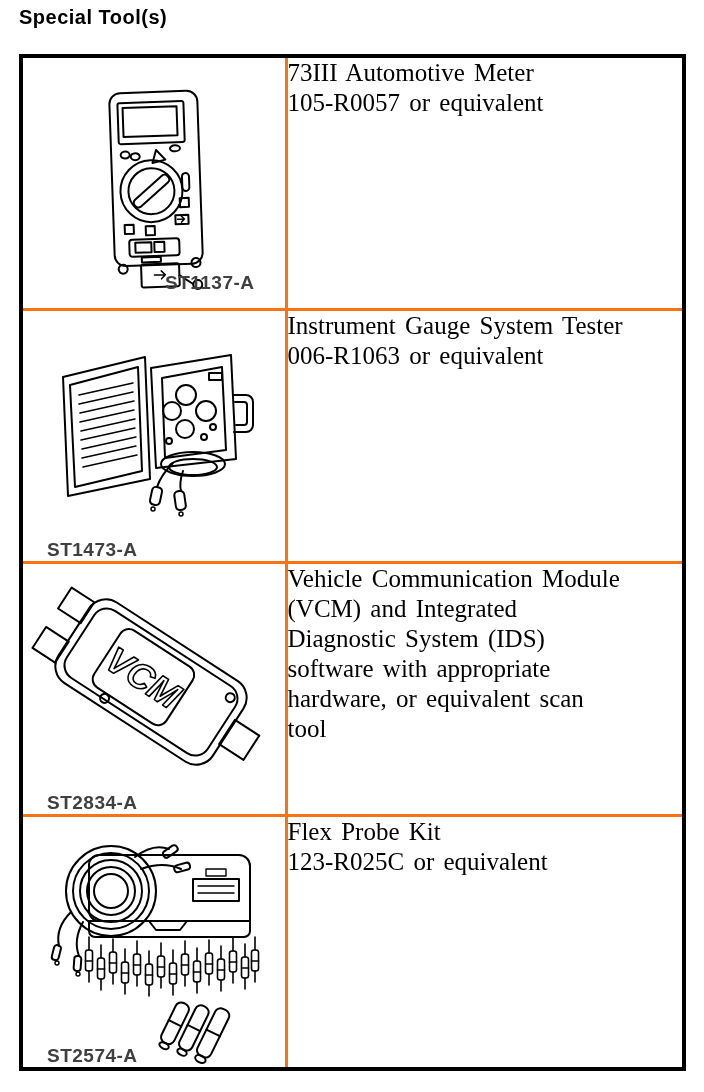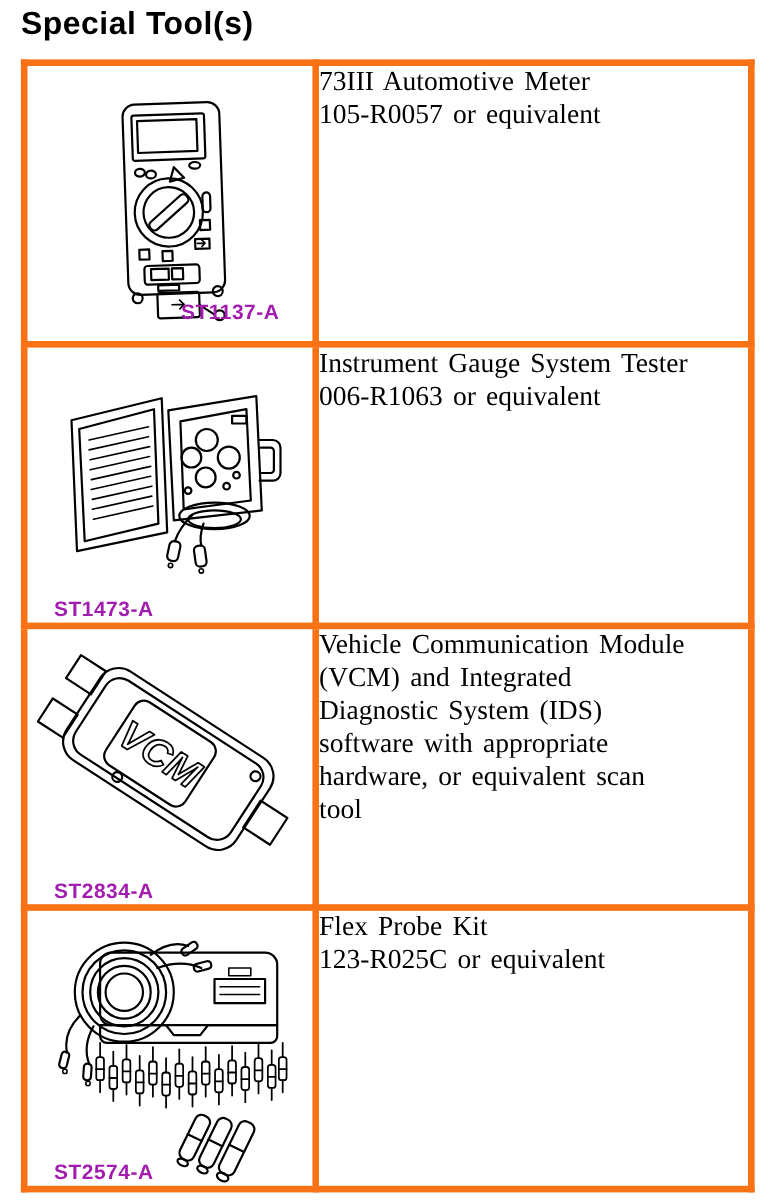--- a/index.html
+++ b/index.html
@@ -12,51 +12,51 @@
     color: #000;
     overflow: hidden;
   }
   .title {
     position: absolute;
     left: 19px;
     top: 6px;
     margin: 0;
     font-family: "Liberation Sans", sans-serif;
     font-weight: bold;
-    font-size: 29px;
+    font-size: 20px;
     letter-spacing: 0.5px;
     color: #000;
   }
   table.tools-table {
     position: absolute;
     left: 19px;
     top: 54px;
     width: 667px;
     border-collapse: collapse;
     border: 4px solid #000;
     table-layout: fixed;
   }
   table.tools-table td {
-    border: 6px solid #f97316;
+    border: 3px solid #f97316;
     padding: 0;
     vertical-align: top;
   }
   td.ill-cell { width: 265px; }
   .cellwrap {
     position: relative;
     width: 100%;
     height: 250px;
   }
   .tool-id {
     position: absolute;
     font-family: "Liberation Sans", sans-serif;
     font-weight: bold;
     font-size: 19px;
     letter-spacing: 0.5px;
-    color: #a21caf;
+    color: #404040;
     white-space: nowrap;
   }
   .id-br { right: 30px; bottom: 14px; }  
   .id-bl { left: 24px; bottom: 0; }   
   td.desc-cell {
     font-size: 25px;
     line-height: 30px;
     padding: 6px 8px 6px 12px;
     word-spacing: 3px;
     white-space: pre-line;

